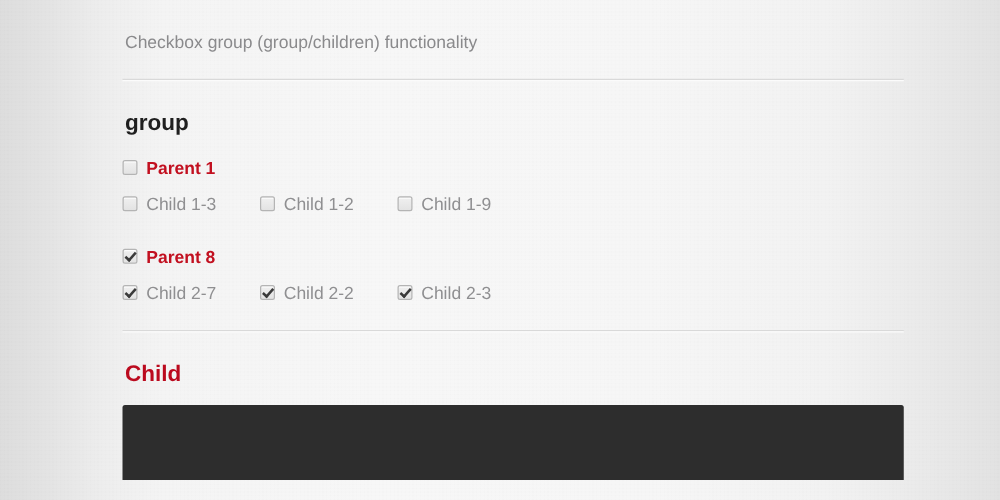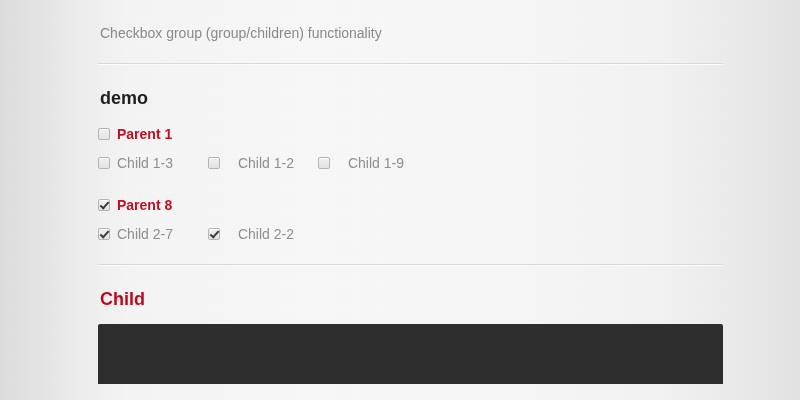--- a/index.html
+++ b/index.html
@@ -97,21 +97,21 @@
   }
   .cb-row.parent-row { margin-bottom: 7px; }
   .cb-row.children-row { margin-bottom: 20px; }
   .cb-row.children-row.last { margin-bottom: 0; }
 
   .cb-item {
     display: inline-flex;
     align-items: center;
     height: 22px;
   }
-  .cb-item + .cb-item { margin-left: 24px; justify-content: space-between; }
+  .cb-item + .cb-item { margin-left: 24px; }
 
   
   .children-row .cb-item { width: 86px; margin-left: 0; }
   .children-row .cb-item + .cb-item { margin-left: 24px; }
 
   
   .checkbox {
     position: relative;
     display: inline-block;
     width: 12px;
@@ -176,21 +176,21 @@
 <div id="page">
   <div id="wrap">
 
     <div>
       <p class="site-tagline">Checkbox group (group/children) functionality</p>
     </div>
 
     <div class="rule"></div>
 
     <div class="section-demo">
-      <h2 class="section-heading">demo</h2>
+      <h2 class="section-heading">group</h2>
 
       <div class="cb-group">
         <div class="cb-row parent-row">
           <label class="cb-item">
             <span class="checkbox"></span>
             <span class="cb-label parent">Parent 1</span>
           </label>
         </div>
         <div class="cb-row children-row">
           <label class="cb-item">
@@ -216,20 +216,24 @@
           </label>
         </div>
         <div class="cb-row children-row last">
           <label class="cb-item">
             <span class="checkbox checked"></span>
             <span class="cb-label child">Child 2-7</span>
           </label>
           <label class="cb-item">
             <span class="checkbox checked"></span>
             <span class="cb-label child">Child 2-2</span>
+          </label>
+          <label class="cb-item">
+            <span class="checkbox checked"></span>
+            <span class="cb-label child">Child 2-3</span>
           </label>
         </div>
       </div>
     </div>
 
     <div class="rule" style="margin-top:19px;"></div>
 
     <div class="section-source">
       <h2 class="source-heading">Child</h2>
       <pre class="code-block"></pre>

